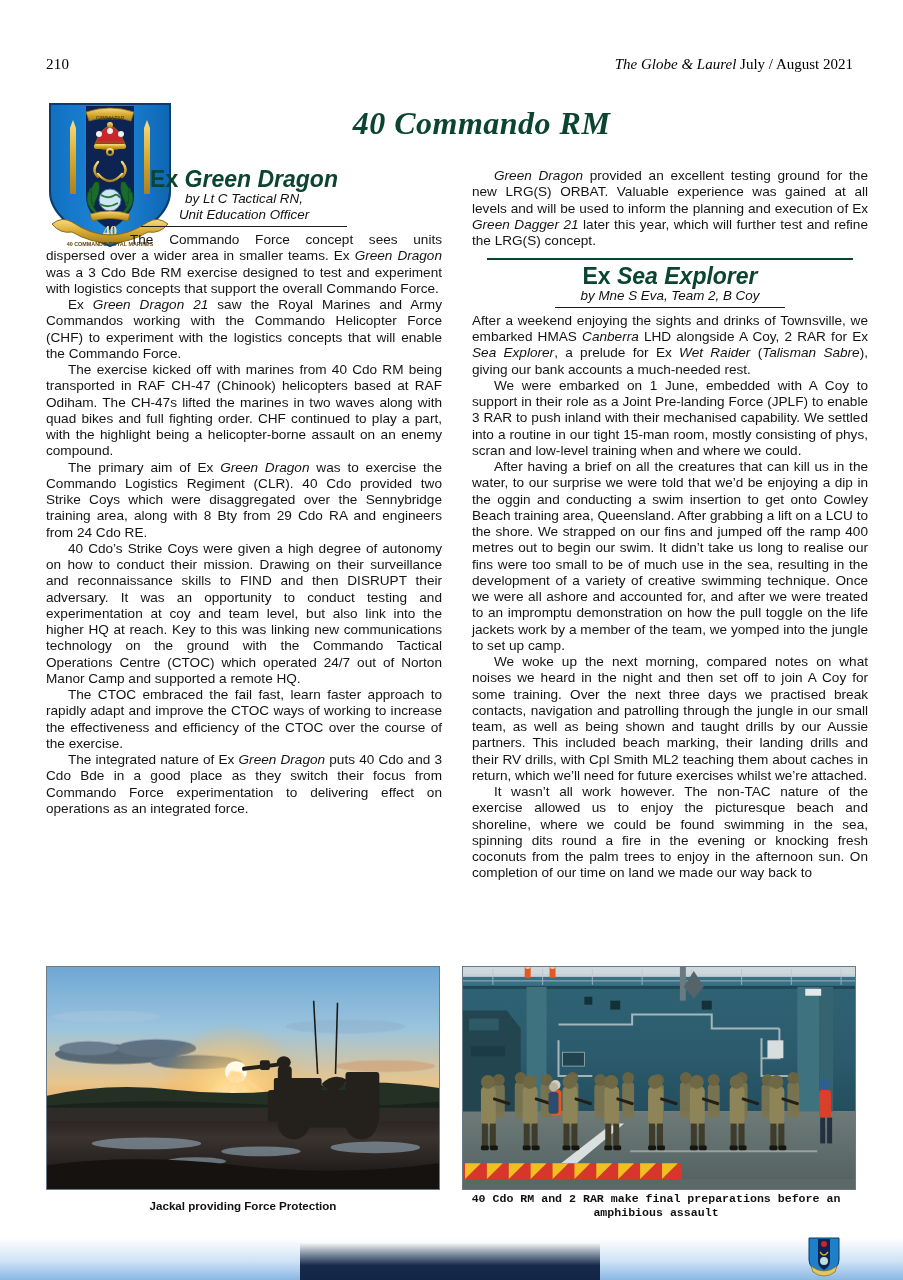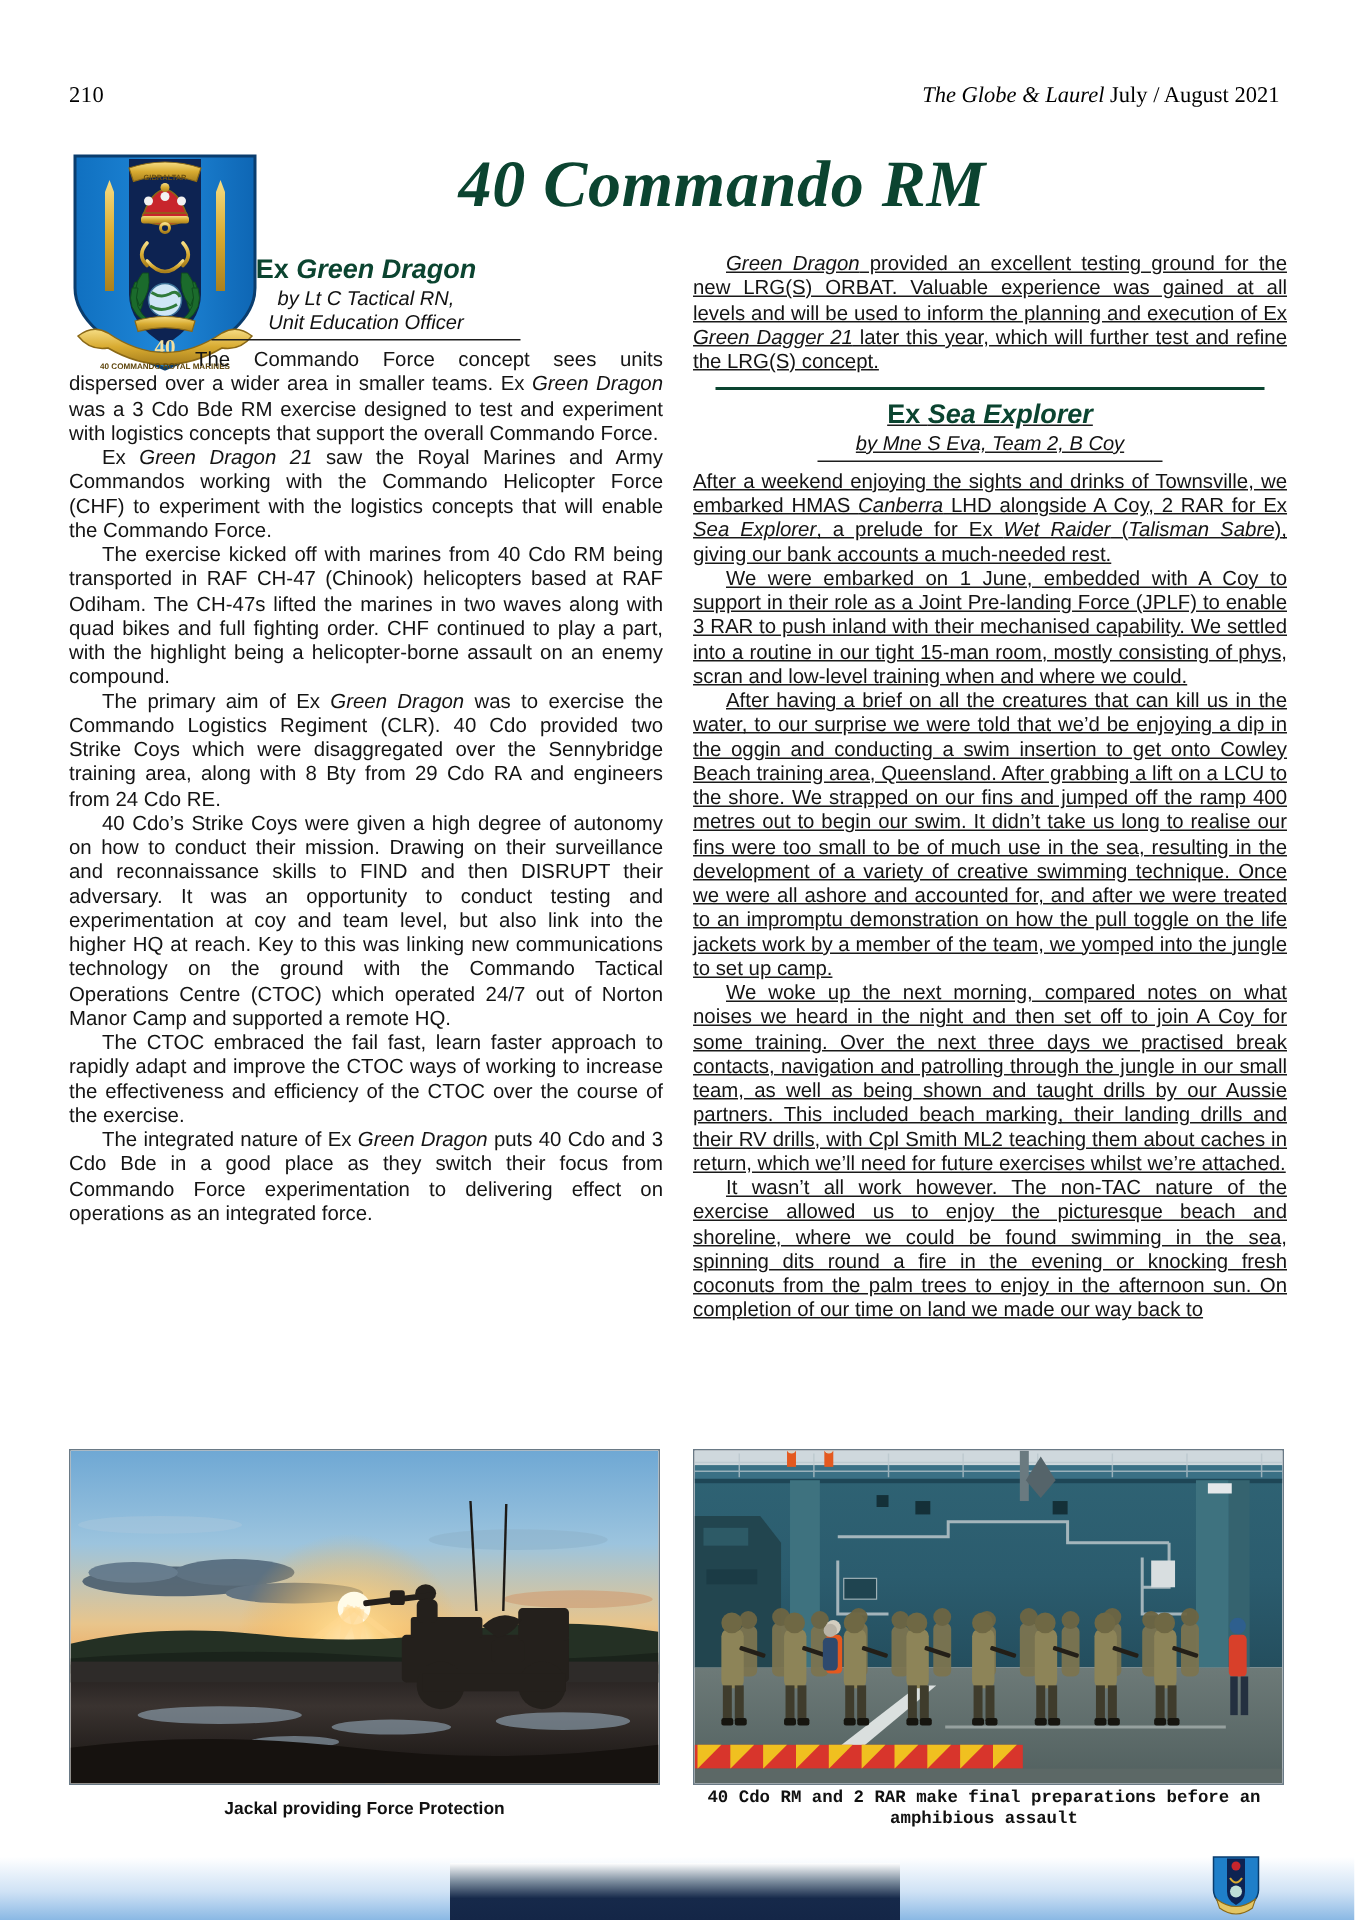--- a/index.html
+++ b/index.html
@@ -31,42 +31,42 @@
 
   
   .masthead{
     position:absolute;left:0;top:95px;width:903px;height:70px;
   }
   .unit-title{
     position:absolute;left:0;top:0;width:903px;
     text-align:center;
     font-family:"Liberation Serif", serif;
     font-style:italic;font-weight:700;
-    font-size:44px;line-height:56px;
+    font-size:32px;line-height:56px;
     color:#0b4430;
     letter-spacing:.5px;
     padding-left:60px;
     box-sizing:border-box;
   }
 
   
   .crest{
     position:absolute;left:46px;top:100px;
     width:128px;height:162px;
   }
   .crest svg{display:block;width:128px;height:162px;}
 
   
   .col{position:absolute;width:396px;}
   .col-left{left:46px;top:168px;}
-  .col-right{left:462px;top:168px;text-decoration:underline;}
+  .col-right{left:472px;top:168px;}
 
   .sect-head{
     text-align:center;
-    font-size:18px;font-weight:700;
+    font-size:23px;font-weight:700;
     color:#0b4430;
     line-height:22px;
     margin:0 0 1px 0;
   }
   .sect-head .it{font-style:italic;}
   .byline{
     text-align:center;
     font-style:italic;
     font-size:13.4px;
     line-height:16px;

